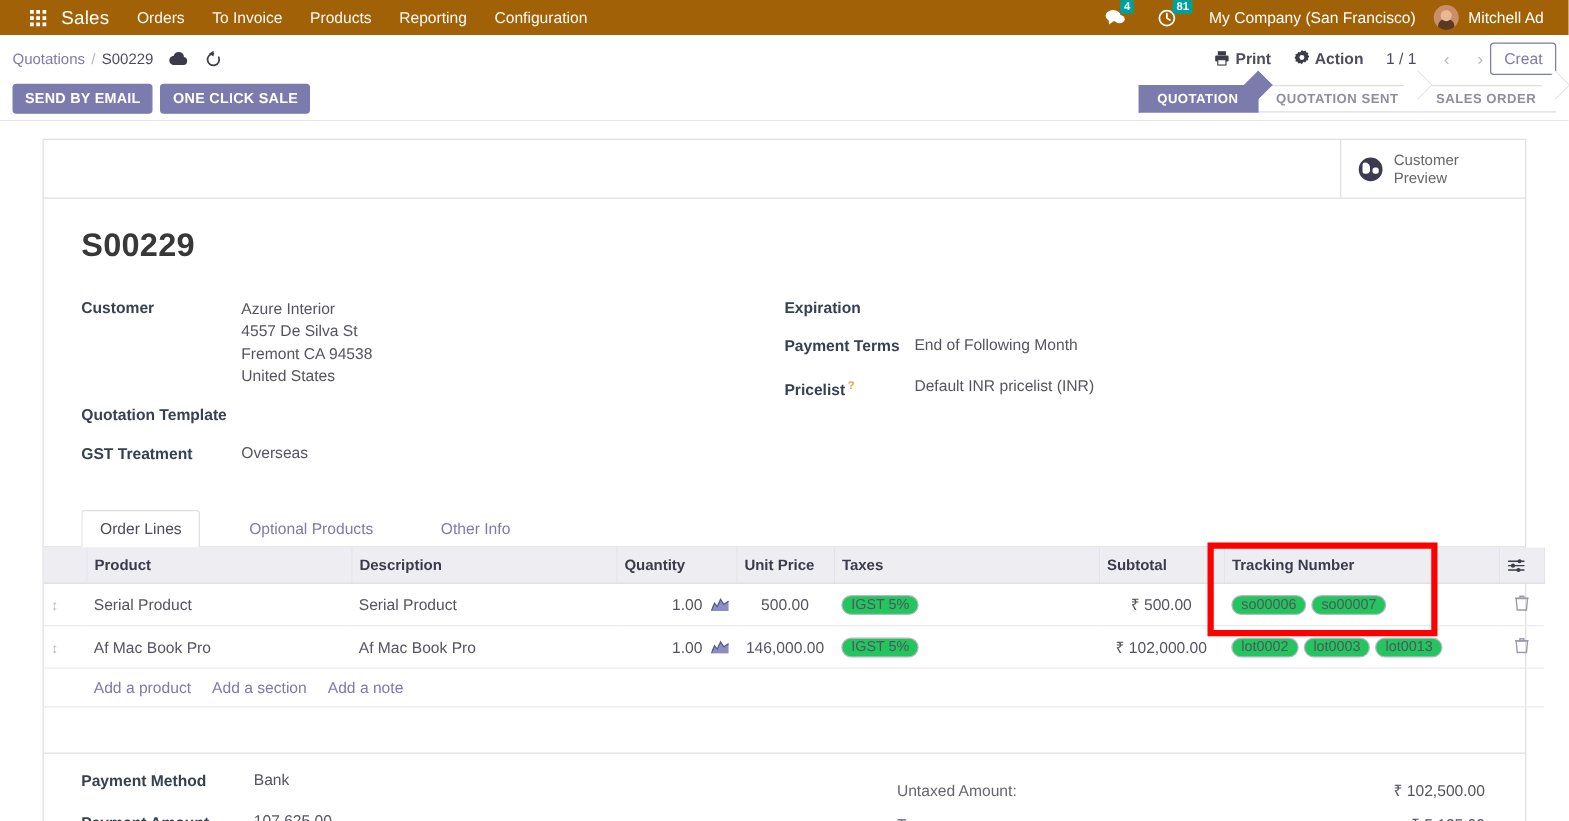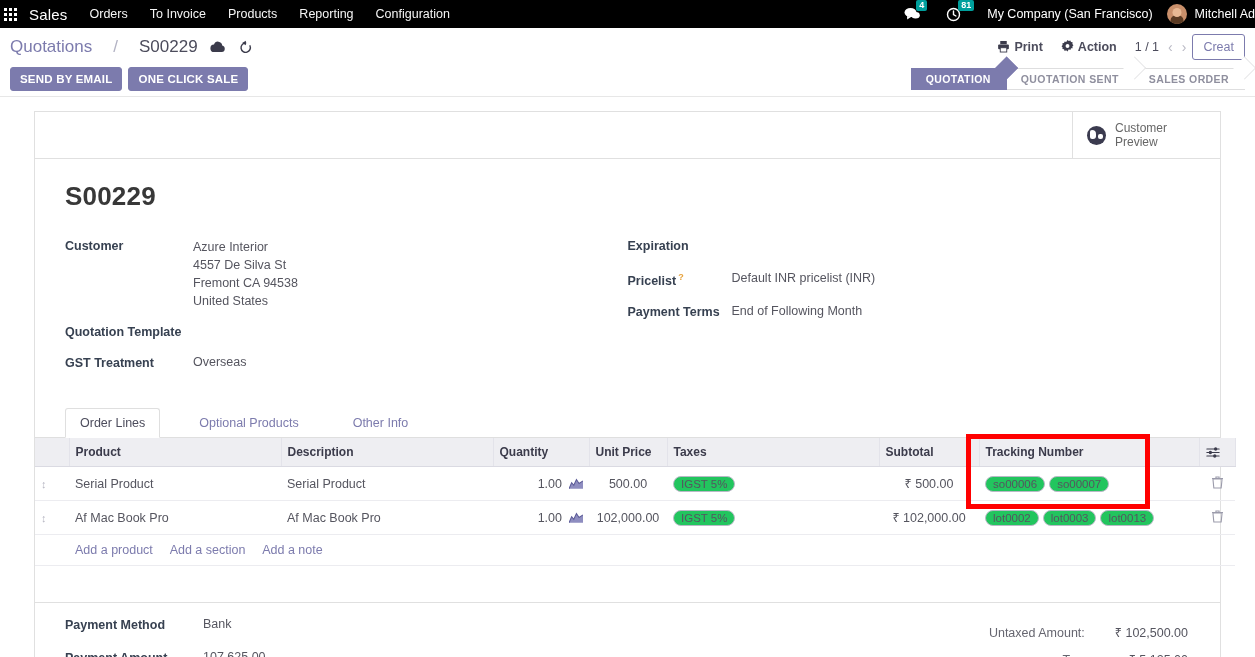--- a/index.html
+++ b/index.html
@@ -7,22 +7,22 @@
     width: 1255px; height: 657px;
     font-family: "Liberation Sans", sans-serif;
     background: #ffffff;
     overflow: hidden;
     color: #4c4c4c;
     font-size: 13px;
   }
 
   
   .navbar {
-    height: 28px; background: #000000; display: flex; align-items: center;
-    color: #ffffff; padding: 0 0; position: relative;
+    height: 28px; background: #a16207; display: flex; align-items: center;
+    color: #ffffff; padding: 0 20px; position: relative;
   }
   .apps-grid { display: grid; grid-template-columns: repeat(3,3px); grid-template-rows: repeat(3,3px);
     gap: 2px; margin-right: 12px; margin-left: 4px; cursor: pointer; }
   .apps-grid i { display: block; width: 3px; height: 3px; background: #fff; }
   .brand { font-size: 15px; font-weight: 400; margin-right: 22px; letter-spacing: .2px; cursor: pointer; }
   .nav-item { font-size: 12.5px; margin-right: 22px; cursor: pointer; opacity: .96; white-space: nowrap; }
   .nav-right { margin-left: auto; display: flex; align-items: center; gap: 0px; padding-right: 0px; }
   .nav-badge-wrap { position: relative; display: flex; align-items: center; margin-right: 26px; cursor: pointer; }
   .nav-badge { position: absolute; top: -7px; left: 12px; background: #00a09d; color: #fff;
     font-size: 9px; line-height: 11px; padding: 0 3px; border-radius: 2px; font-weight: bold; }
@@ -31,29 +31,29 @@
     background: #c98f6a; display:block; position: relative; }
   .avatar::after { content:""; position:absolute; left:50%; top:55%; transform:translate(-50%,0);
     width: 13px; height: 11px; border-radius: 50% 50% 40% 40%; background:#5a3a22; }
   .avatar::before { content:""; position:absolute; left:50%; top:18%; transform:translate(-50%,0);
     width: 9px; height: 9px; border-radius: 50%; background:#e8b893; z-index:2;}
   .user-name { font-size: 12.5px; white-space: nowrap; }
 
   
   .control-panel { background: #ffffff; border-bottom: 1px solid #e7e7e7; }
   .cp-row1 { display: flex; align-items: center; height: 37px; padding: 0 10px; }
-  .breadcrumb { font-size: 17px; color: #7c7bad; display: flex; align-items: flex-end; gap: 16px; }
+  .breadcrumb { font-size: 12px; color: #7c7bad; display: flex; align-items: flex-end; gap: 0; }
   .breadcrumb .crumb-link { color: #7c7bad; cursor: pointer; }
   .breadcrumb .sep { color: #b3b3c4; margin: 0 5px; }
   .breadcrumb .current { color: #4c4c5c; }
   .cp-icon-btn { margin-left: 12px; color: #4c4c5c; cursor: pointer; display: inline-flex; align-items: center; }
   .cp-right { margin-left: auto; display: flex; align-items: center; }
   .cp-btn { display: inline-flex; align-items: center; gap: 4px; font-size: 12.5px; color: #4c4c5c;
     margin-right: 18px; cursor: pointer; font-weight: bold; }
-  .pager { font-size: 12.5px; color: #4c4c5c; display: flex; align-items: center; gap: 9px; margin-right: 6px; }
+  .pager { font-size: 12.5px; color: #4c4c5c; display: flex; align-items: center; gap: 22px; margin-right: 6px; }
   .pager-arrow { color: #b9b9c4; cursor: pointer; font-size: 14px; }
   .create-btn { border: 1px solid #7c7bad; color: #7c7bad; background: #fff; border-radius: 3px;
     padding: 5px 10px; font-size: 12.5px; cursor: pointer; white-space: nowrap; }
 
   .cp-row2 { display: flex; align-items: center; height: 31px; padding: 0 10px 4px 10px; }
   .btn-primary { background: #7c7bad; color: #fff; border: 1px solid #7c7bad; border-radius: 3px;
     font-size: 11.5px; font-weight: bold; padding: 5px 9px; margin-right: 6px; cursor: pointer;
     letter-spacing: .2px; }
   .statusbar { margin-left: auto; display: flex; align-items: stretch; height: 22px; }
   .status-step { position: relative; display: flex; align-items: center; padding: 0 16px 0 14px;
@@ -129,21 +129,21 @@
 
   .lines-spacer { height: 37px; border-bottom: 1px solid #e0e0e0; }
 
   
   .foot { display: flex; padding: 14px 30px 10px 30px; }
   .foot-left { width: 58%; }
   .foot-right { width: 42%; padding-top: 2px; }
   .tot-row { display: flex; justify-content: space-between; align-items: baseline; padding: 5px 2px 5px 0;
     font-size: 12.5px; color: #55555f; }
   .tot-row .tot-label { color: #666670; }
-  .tot-label-wrap { flex: 1; text-align: right; padding-right: 30px; }
+  .tot-label-wrap { flex: 1; padding-right: 30px; }
 
   
   .annot-box { position: absolute; border: 5px solid #ff0000; pointer-events: none; z-index: 40; }
 </style>
 </head>
 <body>
 
 <div class="navbar">
   <div class="apps-grid">
     <i></i>
@@ -275,29 +275,29 @@
             <div class="f-label">GST Treatment</div>
             <div class="f-val">Overseas</div>
           </div>
         </div>
 
         <div class="form-col col2">
           <div class="f-row">
             <div class="f-label">Expiration</div>
             <div class="f-val"></div>
           </div>
+          <div class="f-row" style="margin-top:16px;">
+            <div class="f-label">Payment Terms</div>
+            <div class="f-val" style="margin-left:4px;">End of Following Month</div>
+          </div>
           <div class="f-row" style="margin-top:18px;">
             <div class="f-label">
               <span>Pricelist</span><span class="helpmark">?</span>
             </div>
             <div class="f-val" style="margin-left:4px;">Default INR pricelist (INR)</div>
-          </div>
-          <div class="f-row" style="margin-top:16px;">
-            <div class="f-label">Payment Terms</div>
-            <div class="f-val" style="margin-left:4px;">End of Following Month</div>
           </div>
         </div>
       </div>
     </div>
 
     <div class="notebook">
       <div class="tabs">
         <div class="tab active">Order Lines</div>
         <div class="tab">Optional Products</div>
         <div class="tab">Other Info</div>
@@ -363,21 +363,21 @@
             <td>Af Mac Book Pro</td>
             <td class="td-num">
               <span class="qty-cell">
                 <span>1.00</span>
                 <svg class="chart-ico" viewBox="0 0 16 12">
                   <path d="M0 12 L3 5 L5.5 8 L8.5 1.5 L11.5 6 L16 3 L16 12 Z" fill="#8e8dc0"></path>
                   <path d="M0 12 L3 5 L5.5 8 L8.5 1.5 L11.5 6 L16 3" fill="none" stroke="#5c5b97" stroke-width="1.2"></path>
                 </svg>
               </span>
             </td>
-            <td class="td-num">102,000.00</td>
+            <td class="td-num">146,000.00</td>
             <td>
               <span class="tax-tag">IGST 5%</span>
             </td>
             <td class="td-num">₹ 102,000.00</td>
             <td>
               <span class="track-tag">lot0002</span><span class="track-tag">lot0003</span><span class="track-tag">lot0013</span>
             </td>
             <td style="text-align:center;">
               <svg class="trash" width="11" height="13" viewBox="0 0 12 14">
                 <path d="M1 3h10l-1 10H2L1 3z" fill="none" stroke="#9b9bab" stroke-width="1.2"></path>

